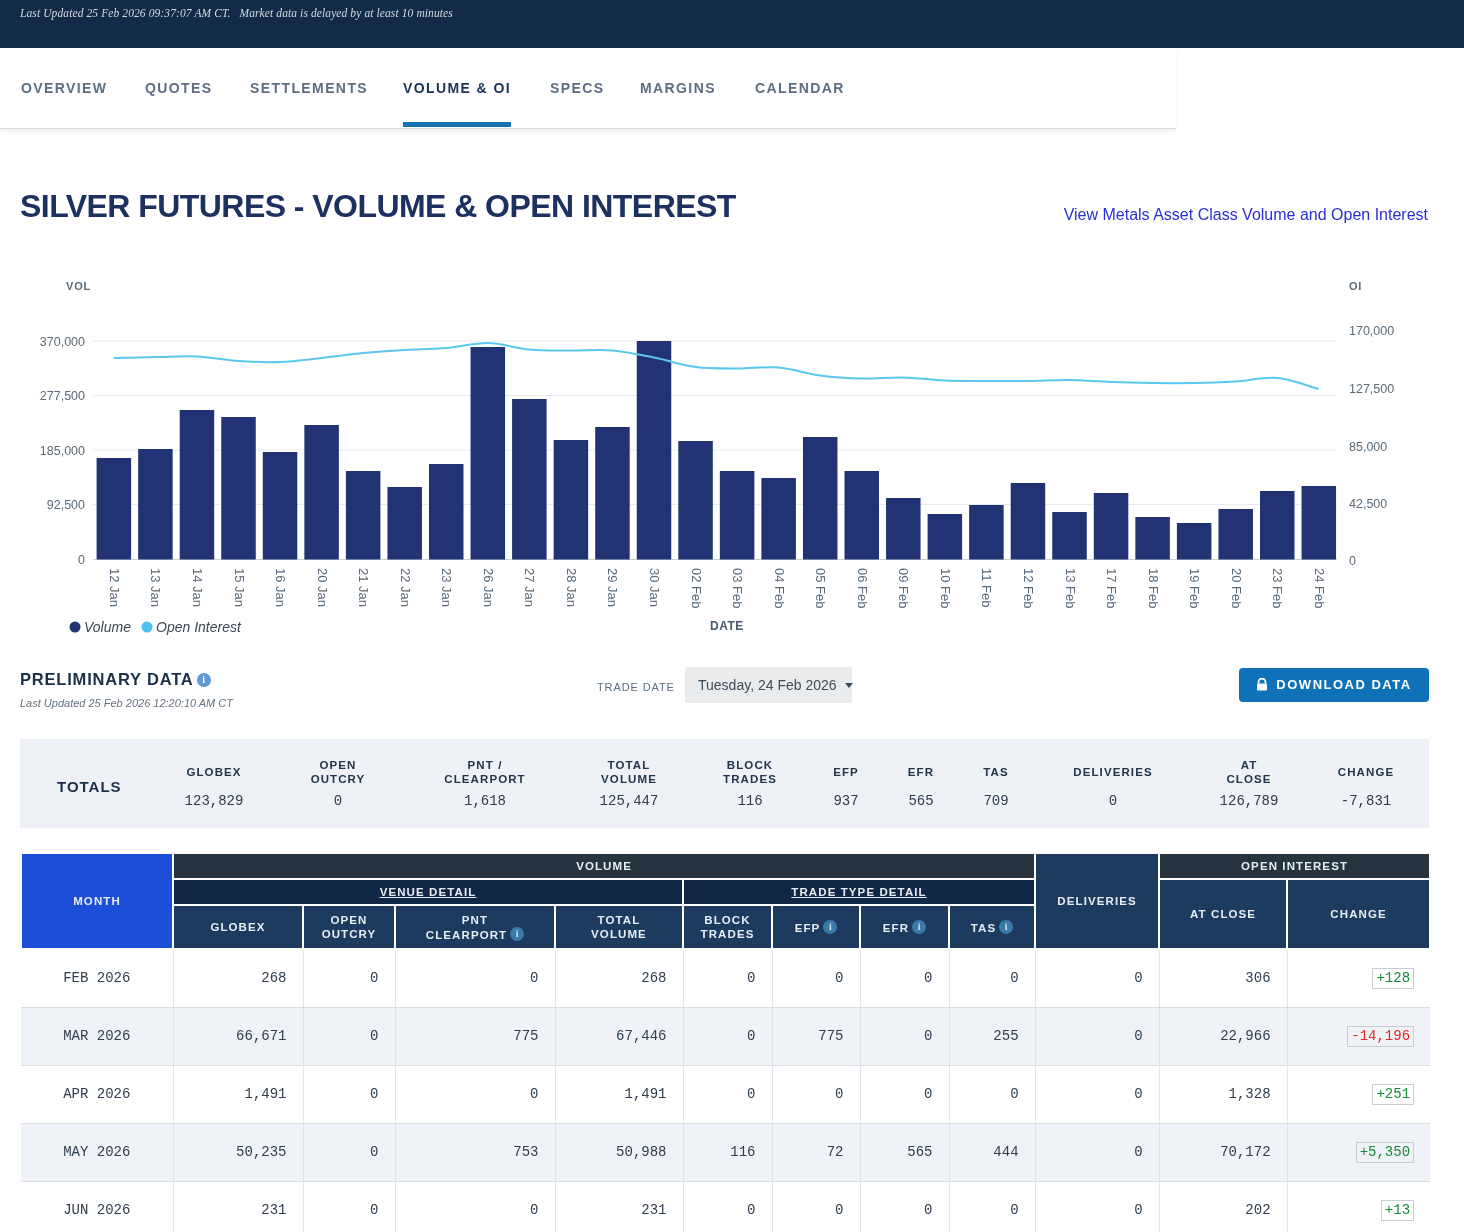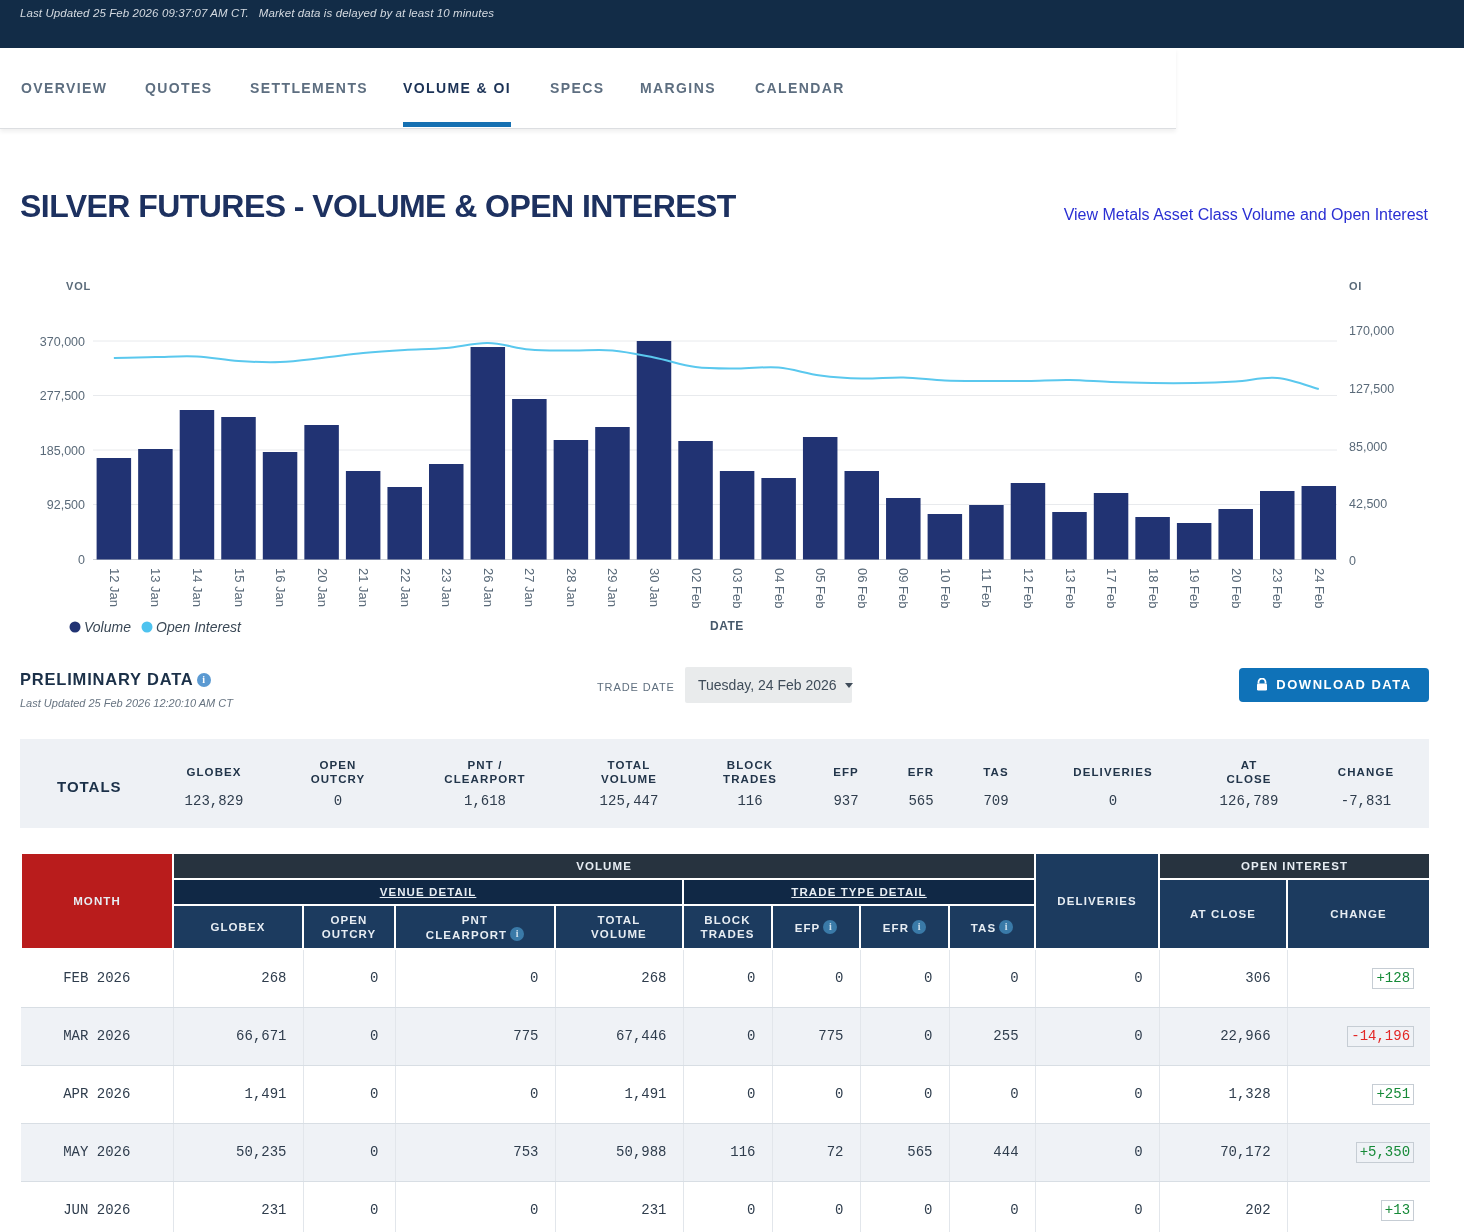--- a/index.html
+++ b/index.html
@@ -1,17 +1,17 @@
 <!DOCTYPE html>
 <html><head><meta charset="utf-8">
 <style>
 * { margin:0; padding:0; box-sizing:border-box; }
 html,body { width:1464px; height:1232px; overflow:hidden; background:#fff;
   font-family:"Liberation Sans", sans-serif; position:relative; }
-.topbar { position:absolute; left:0; top:0; width:1464px; height:48px; background:#122c47; }
+.topbar { position:absolute; left:0; top:0; width:1464px; height:48px; background:#122c47;font-family:Liberation Serif, serif; }
 .topbar .txt { position:absolute; left:20px; top:7px; font-style:italic; font-size:11.5px;
   color:#d4dae1; letter-spacing:.1px; }
 .nav { position:absolute; left:0; top:48px; width:1176px; height:81px; background:#fff;
   border-bottom:1px solid #dcdee1; box-shadow:0 3px 4px rgba(0,0,0,.06); }
 .tab { position:absolute; top:0; font-size:14px; font-weight:bold; letter-spacing:1.4px; color:#5d6e80;
   height:80px; line-height:80px; }
 .tab.active { color:#1b3256; }
 .tab.active:after { content:""; position:absolute; left:0; right:0; bottom:1px; height:5px; background:#1570b2; }
 .btngroup { position:absolute; right:36px; top:22px; height:35px; border-radius:3px; overflow:hidden; display:flex; }
 .bfut { width:107px; background:#1569af; color:#fff; font-size:12.5px; font-weight:bold;
@@ -52,21 +52,21 @@
 .tv { position:absolute; transform:translateX(-50%); text-align:center; font-size:14px;
   color:#2f3d4d; font-family:"Liberation Mono", monospace; white-space:nowrap; }
 table.main { position:absolute; left:20px; top:852px; width:1409px; border-collapse:collapse;
   table-layout:fixed; }
 table.main th { color:#e7edf3; font-size:11.5px; font-weight:bold; letter-spacing:1.1px;
   text-align:center; border:2px solid #fff; line-height:14px; }
 th.group { background:#27333f; height:26px; }
 th.detail { background:#102845; height:26px;text-decoration:underline; }
 th.col { background:#1c3b5f; height:44px; }
 th.col .info { background:#3a7aa8; color:#cfe0ec; }
-th.month { background:#b91c1c; }
+th.month { background:#1d4ed8; }
 th.deliv { background:#1c3b5f; }
 th.oi2 { background:#1c3b5f; }
 table.main td { height:58px; border-bottom:1px solid #d8dee4; border-right:1px solid #e2e6eb;
   font-family:"Liberation Mono", monospace; font-size:14px; color:#2f3d4d; }
 table.main td:last-child { border-right:none; }
 table.main tr.alt td { background:#eff2f6; }
 td.mon { text-align:center; }
 td.num { text-align:right; padding-right:16px; }
 .pill { display:inline-block; border:1px solid #c6cdd4; padding:1px 3px 2px; }
 .pill.g { color:#168a38; }

